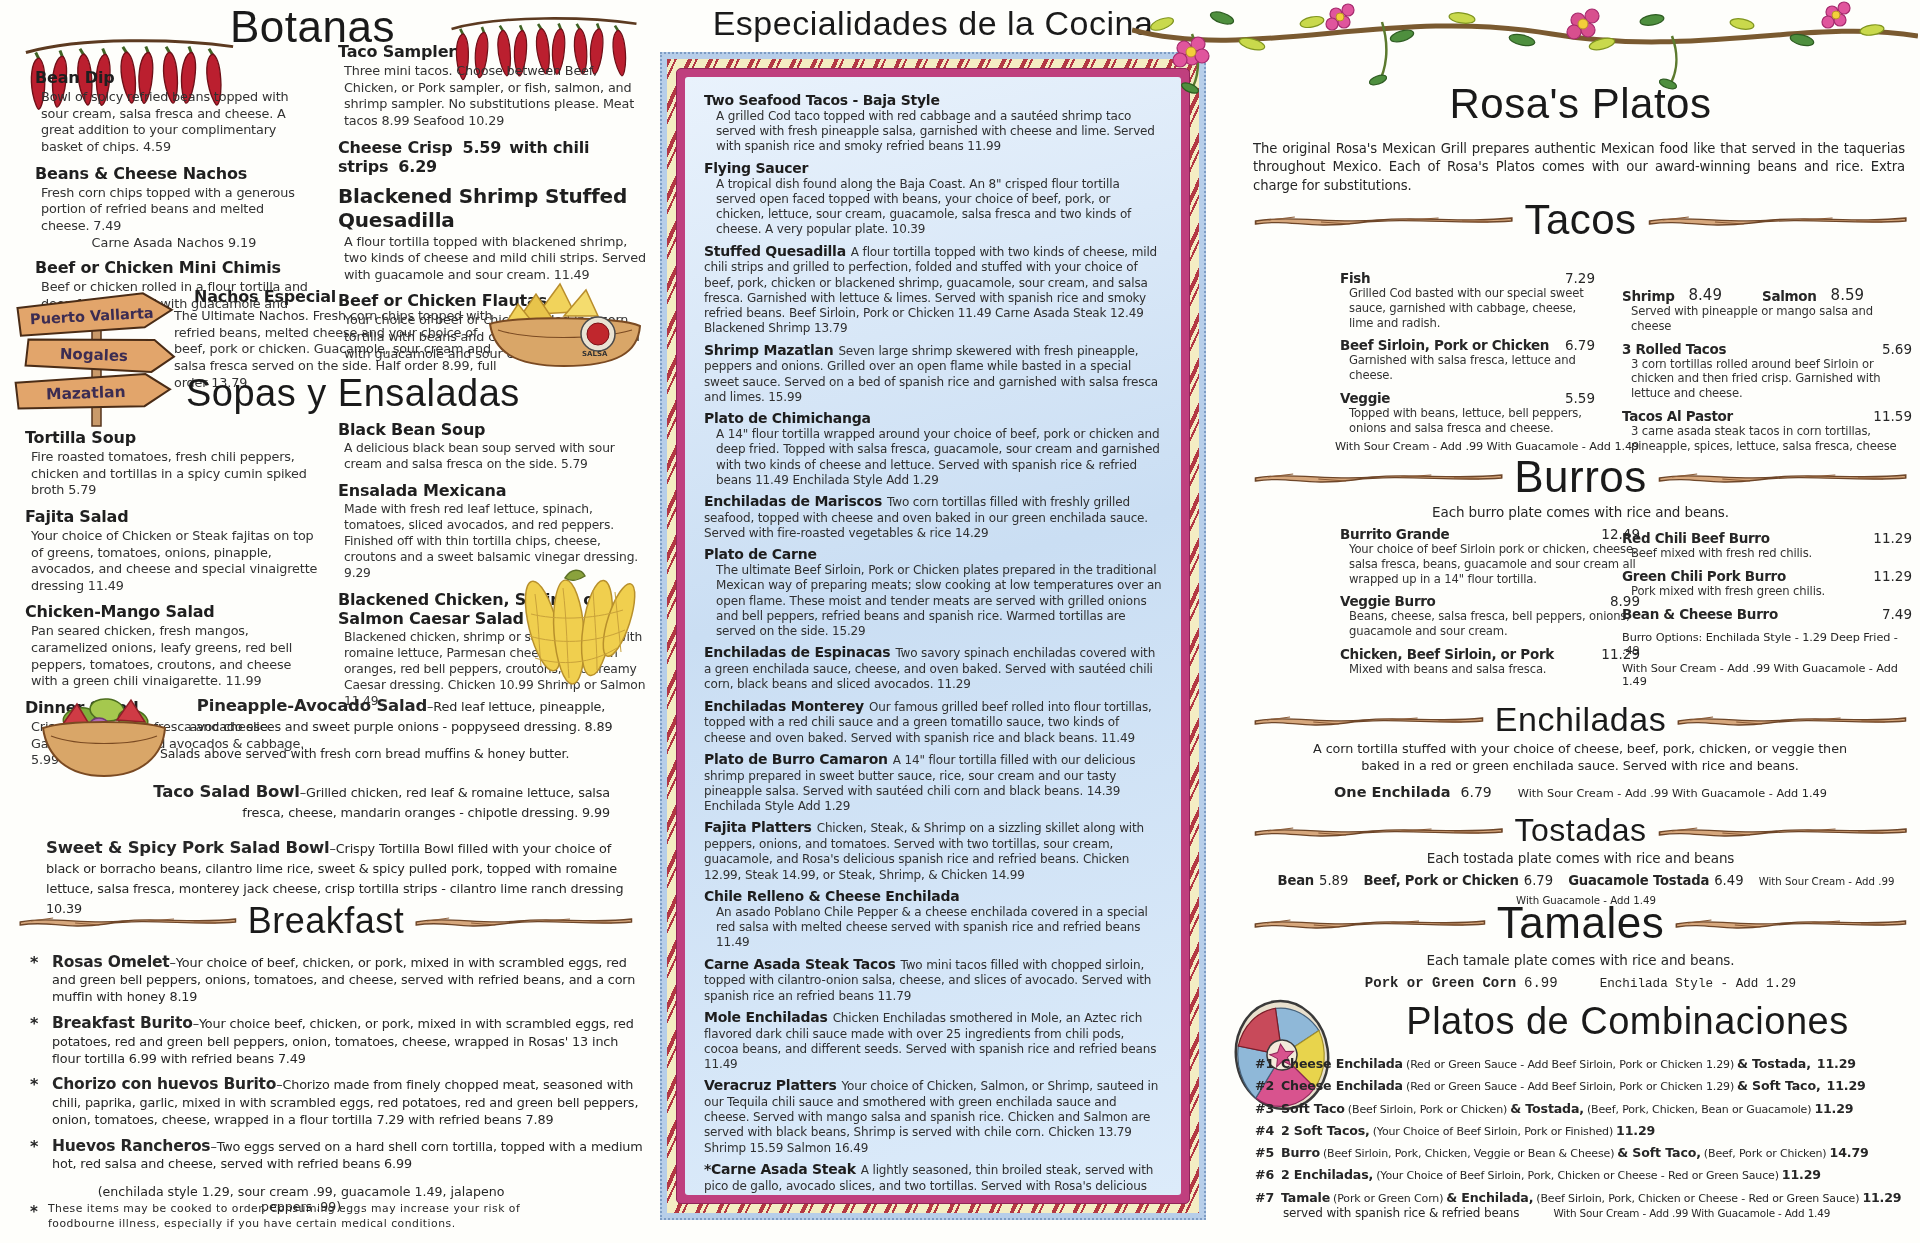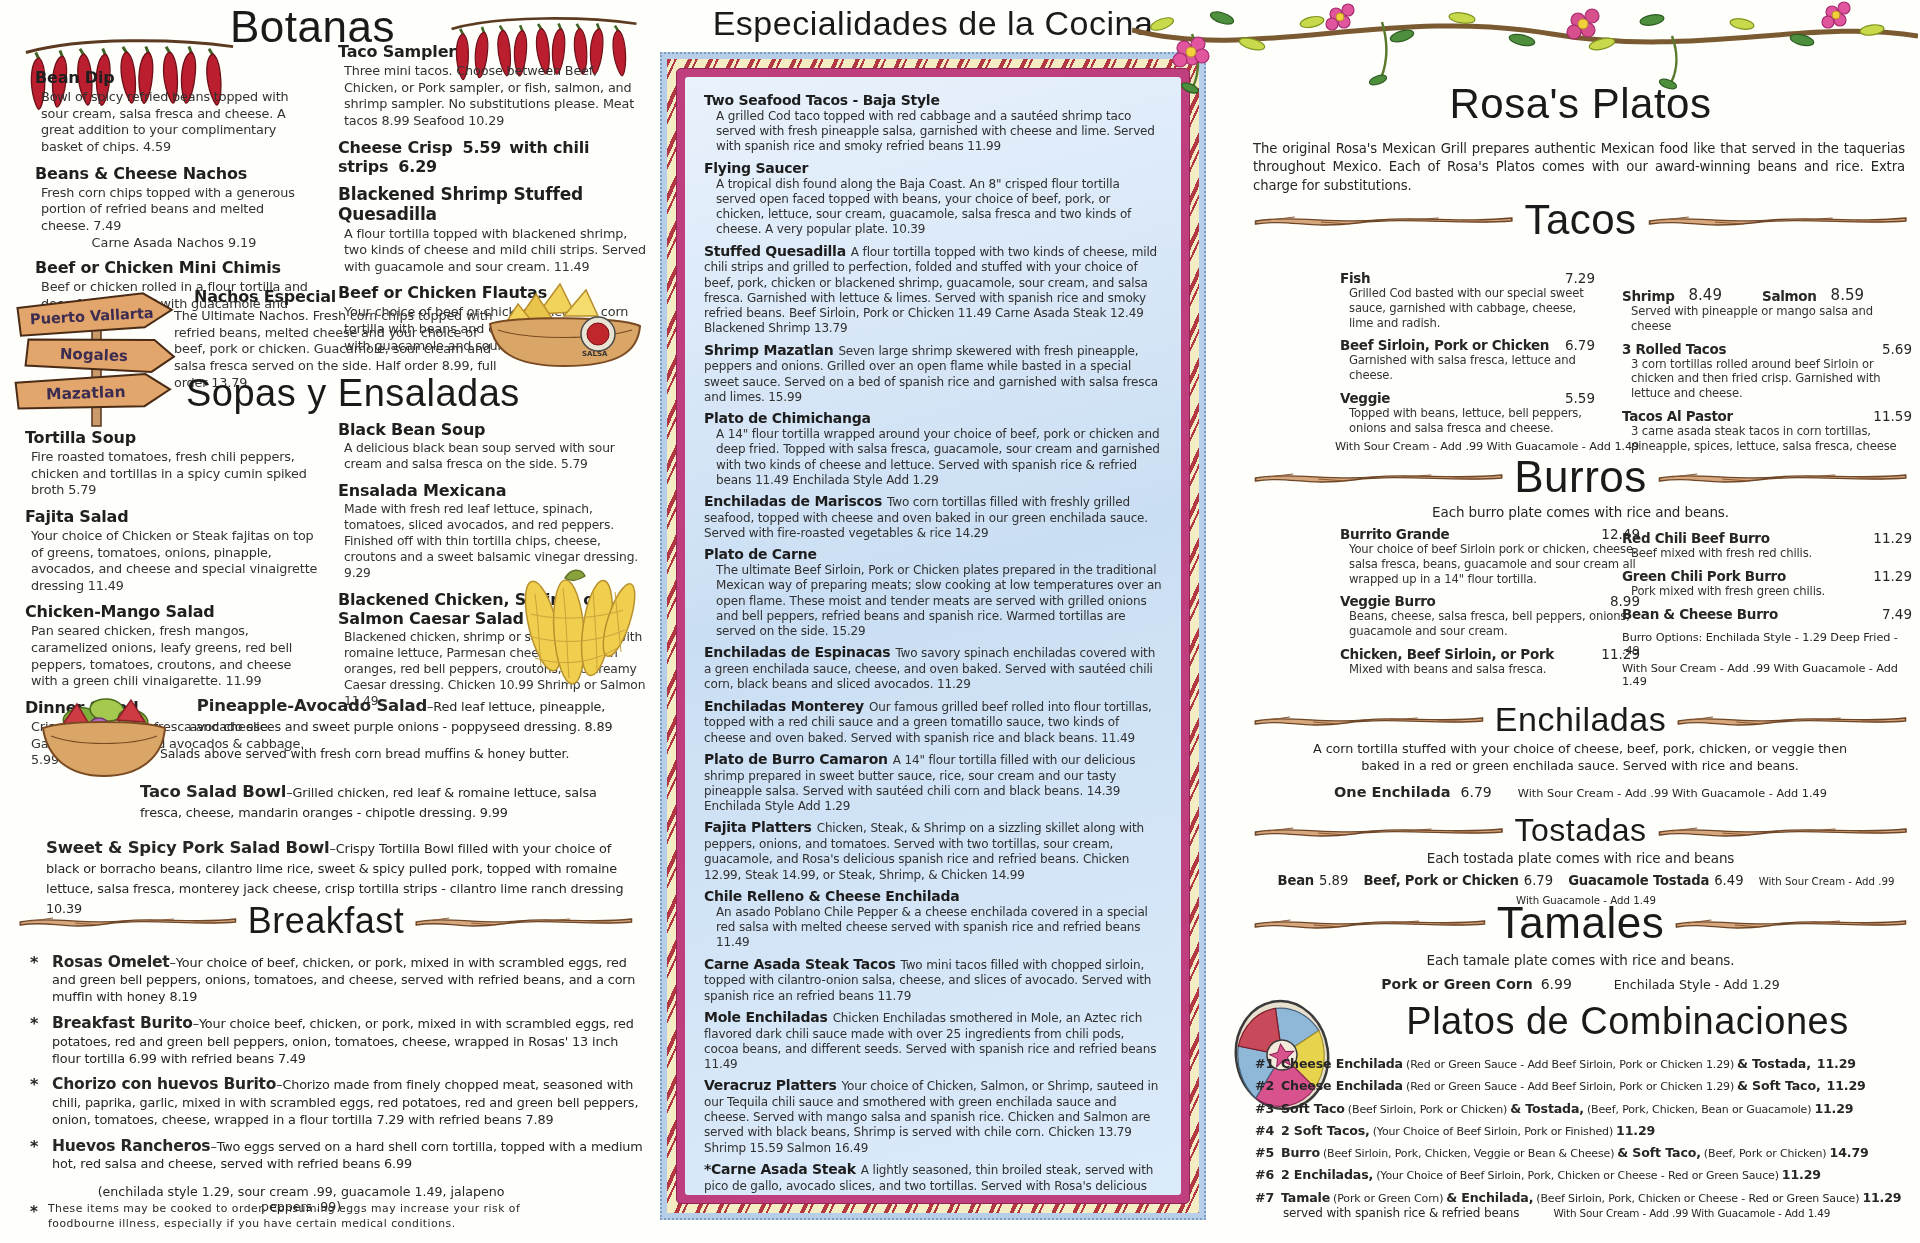--- a/index.html
+++ b/index.html
@@ -30,21 +30,21 @@
   #t-sopas{left:186px;top:372px;font-size:38px;}
   #sop-col1{left:25px;top:428px;width:296px;}
   #sop-col2{left:338px;top:420px;width:314px;}
   #sop-col2 .idesc{font-size:12.3px;}
   #corn{left:505px;top:564px;width:140px;height:134px;}
   #saladbowl{left:33px;top:682px;width:142px;height:104px;}
   .fsal b{font-size:16.5px;letter-spacing:-.2px;}
   .fsal span{font-size:12.8px;line-height:1.32;letter-spacing:-.15px;}
   #f-pine{left:170px;top:696px;width:462px;text-align:center;}
   #f-note{left:160px;top:746px;width:420px;text-align:left;font-size:12.4px;letter-spacing:-.1px;}
-  #f-taco{left:140px;top:782px;width:470px;text-align:left;}
+  #f-taco{left:140px;top:782px;width:470px;text-align:right;}
   #f-pork{left:46px;top:838px;width:594px;}
   .sec-hdr{display:flex;align-items:center;gap:10px;}
   .twig{height:16px;flex:1;}
   #bk-hdr{left:18px;top:900px;width:616px;}
   #bk-hdr .stitle{font-size:36px;}
   #bk-list{left:28px;top:952px;width:616px;}
   .bk-item{position:relative;padding-left:24px;margin-bottom:7px;font-size:12.8px;line-height:1.32;letter-spacing:-.15px;}
   .bk-item .ast{position:absolute;left:2px;top:0;font-weight:700;font-size:16px;}
   .bk-item b{font-size:15.5px;letter-spacing:-.2px;}
   #bk-addons{left:78px;top:1184px;width:446px;text-align:center;font-size:12.6px;}
@@ -96,21 +96,21 @@
   #ench-line b{font-size:14.5px;}  #ench-line .pr{font-size:14px;margin:0 26px 0 10px;}
   #ench-line .add{font-size:11.3px;}
   #tost-hdr{left:1253px;top:812px;width:655px;}  #tost-hdr .stitle{font-size:32px;}
   #tost-note{left:1253px;top:850px;width:655px;}
   #tost-line{left:1250px;top:870px;width:662px;text-align:center;}
   #tost-line b{font-size:13.2px;letter-spacing:-.2px;margin-left:10px;}
   #tost-line .tpr{font-size:13.2px;margin-left:5px;}
   #tost-line .taddon{font-size:10.2px;margin-left:10px;}
   #tam-hdr{left:1253px;top:898px;width:655px;}  #tam-hdr .stitle{font-size:44px;}
   #tam-note{left:1253px;top:952px;width:655px;}
-  #tam-line{left:1253px;top:974px;width:655px;text-align:center;}
+  #tam-line{left:1253px;top:974px;width:655px;text-align:center;font-family:Liberation Mono, monospace;}
   #tam-line b{font-size:14px;}  #tam-line .pr{font-size:14px;margin-left:8px;}
   #tam-line .add{font-size:12.6px;margin-left:42px;}
   #ornament{left:1230px;top:996px;width:104px;height:118px;}
   #t-combos{left:1345px;top:1000px;width:565px;text-align:center;font-size:38px;}
   #combos{left:1255px;top:1056px;width:662px;}
   .combo{font-size:12.2px;line-height:1.25;margin-bottom:6px;letter-spacing:-.15px;}
   .combo > *{margin-right:3px;}
   .combo b{font-size:12.6px;}
   .cnum{font-weight:700;margin-right:7px;}
   .paren{font-size:11px;}
@@ -193,21 +193,21 @@
 
   <div class="abs" id="bot-col2">
     <div class="mitem">
       <h3 class="iname">Taco Sampler</h3>
       <p class="idesc">Three mini tacos. Choose between Beef, Chicken, or Pork sampler, or fish, salmon, and shrimp sampler.  No substitutions please. Meat tacos 8.99 Seafood 10.29</p>
     </div>
     <div class="mitem">
       <h3 class="iname"><span>Cheese Crisp</span><span class="cc-pr">5.59</span><span>with chili strips</span><span class="cc-pr">6.29</span></h3>
     </div>
     <div class="mitem">
-      <h3 class="iname" style="font-size:17px">Blackened Shrimp Stuffed Quesadilla</h3>
+      <h3 class="iname" style="font-size:20px">Blackened Shrimp Stuffed Quesadilla</h3>
       <p class="idesc">A flour tortilla topped with blackened shrimp, two kinds of cheese and mild chili strips. Served with guacamole and sour cream.  11.49</p>
     </div>
     <div class="mitem">
       <h3 class="iname">Beef or Chicken Flautas</h3>
       <p class="idesc">Your choice of beef or chicken rolled in a corn tortilla with beans and cheddar cheese. Served with guacamole and sour cream.  8.49</p>
     </div>
   </div>
 
   <div class="abs" id="nachos-esp">
     <h3 class="iname">Nachos Especial</h3>

